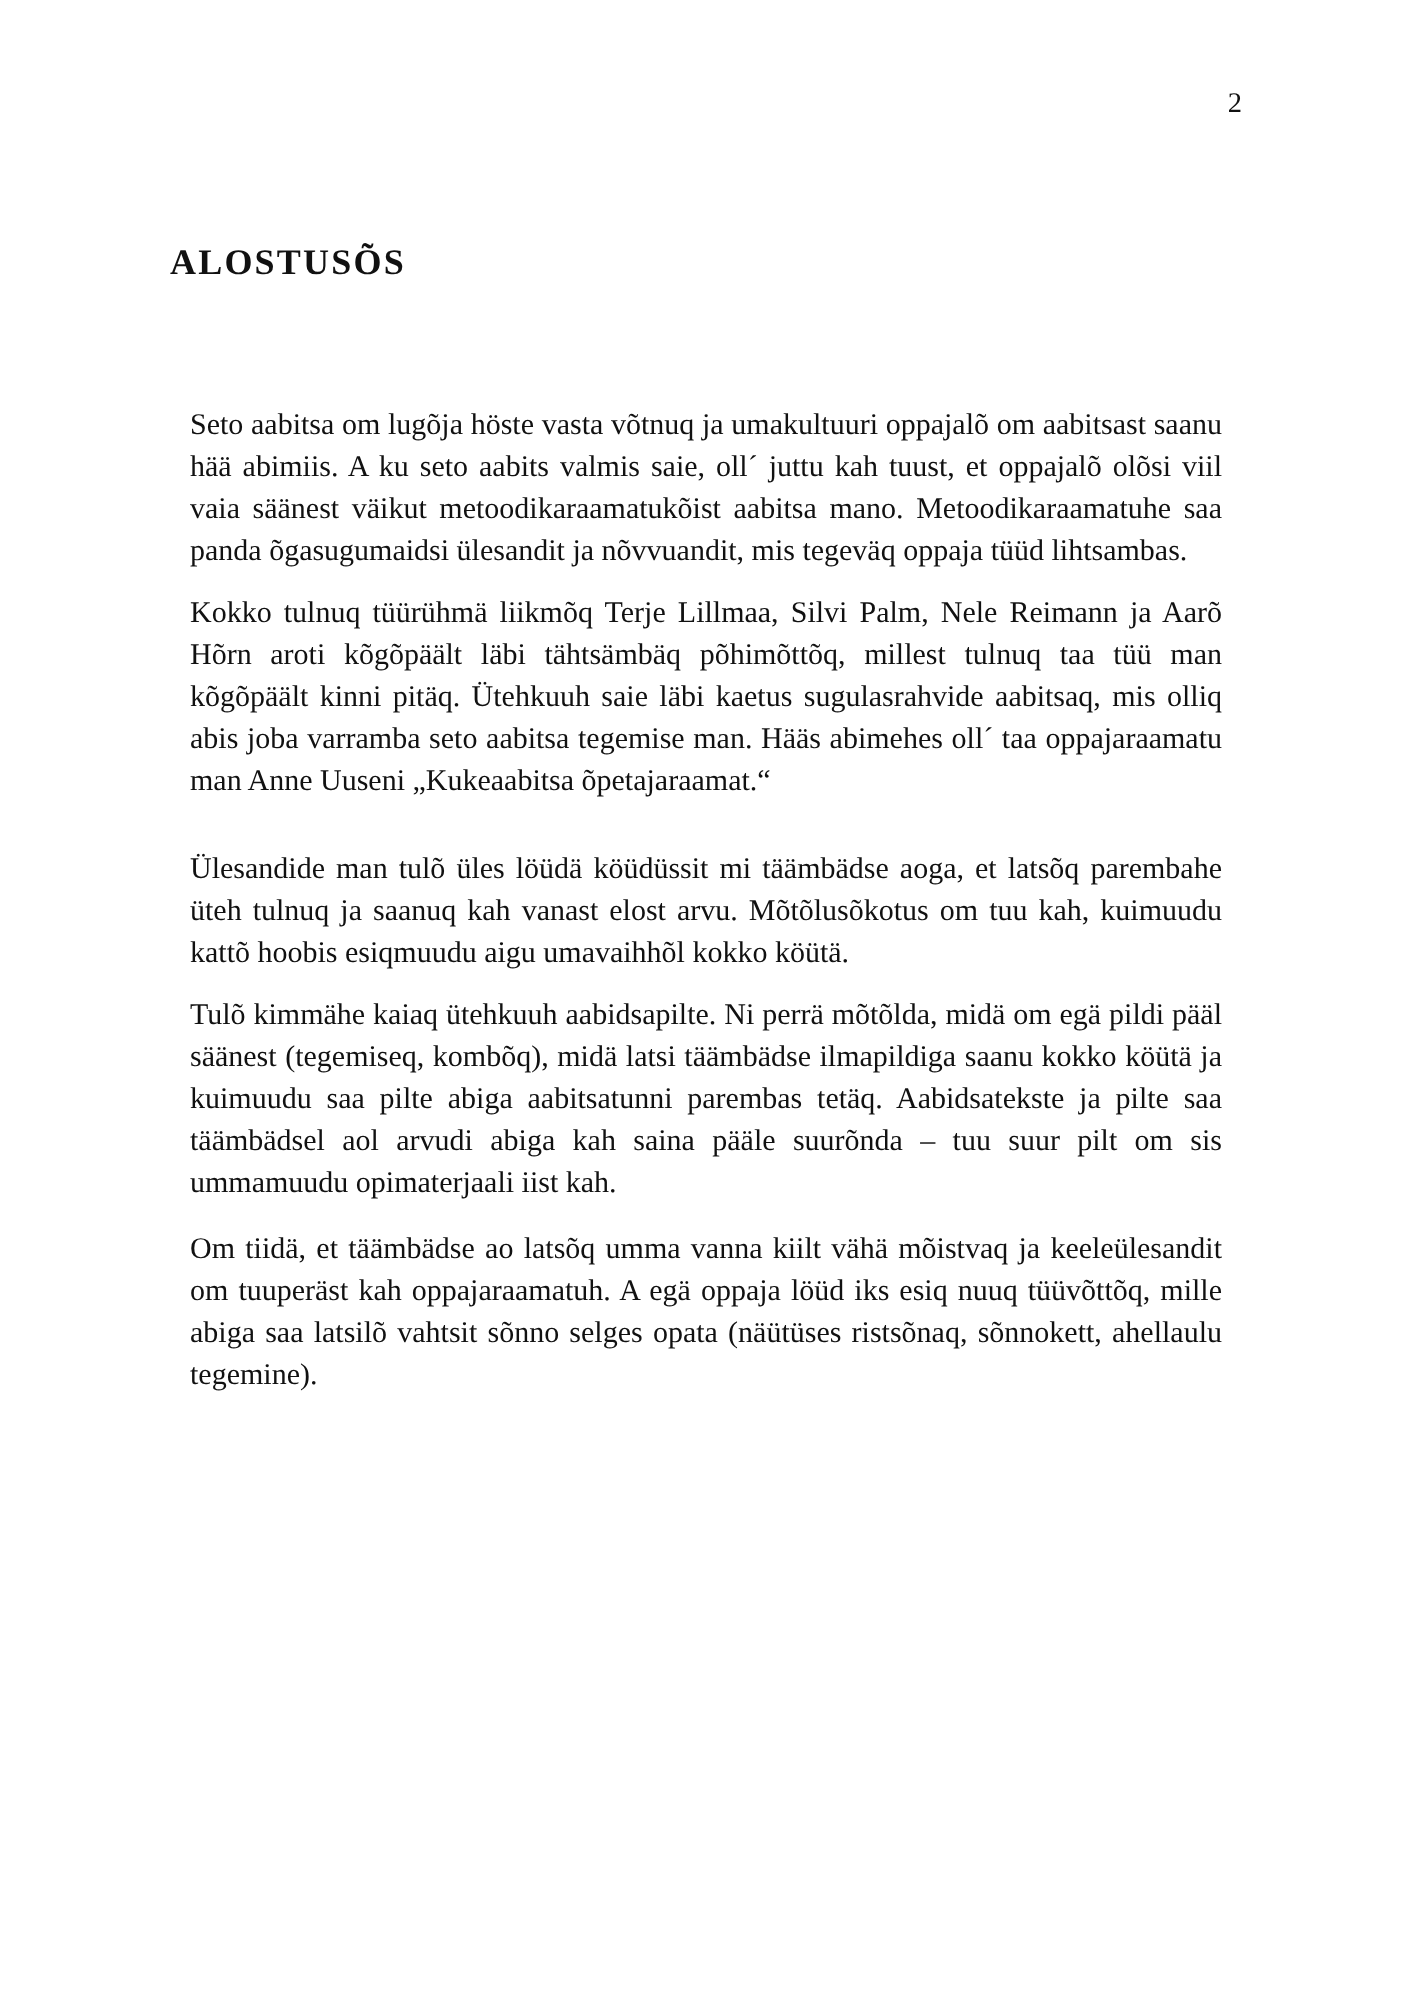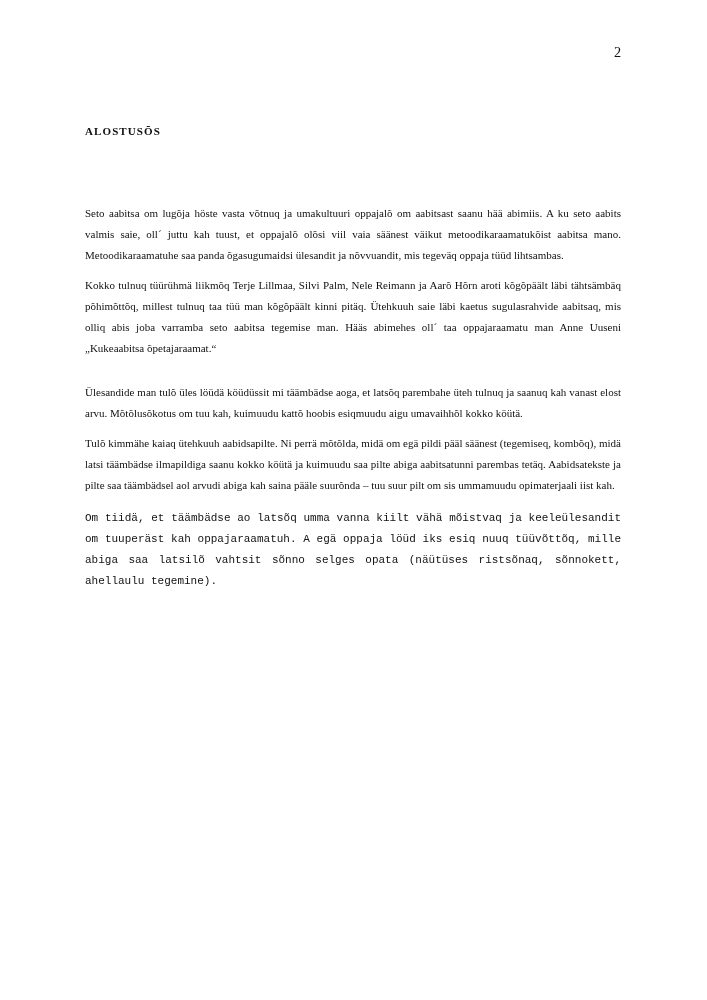--- a/index.html
+++ b/index.html
@@ -26,36 +26,36 @@
     line-height: 16px;
   }
   .content {
     position: absolute;
     top: 121px;
     left: 85px;
     width: 536px;
   }
   h1.heading {
     margin: 0;
-    font-size: 11px;
+    font-size: 18px;
     line-height: 21px;
     font-weight: bold;
     letter-spacing: 1.1px;
   }
   .block p {
-    margin: 0;
-    font-size: 11px;
+    margin: 10px;
+    font-size: 15px;
     line-height: 21px;
     text-align: justify;
   }
   .block-1 { margin-top: 61px; }
   .block-2 { margin-top: 9px; font-family: Liberation Serif, serif; }
   .block-3 { margin-top: 23px; }
   .block-4 { margin-top: 9px; }
-  .block-5 { margin-top: 12px; font-family: Liberation Mono, monospace; }
+  .block-5 { margin-top: 12px; }
 </style>
 </head>
 <body>
 
 <div class="page">
   <div class="page-number">2</div>
   <div class="content">
     <h1 class="heading">ALOSTUSÕS</h1>
     <div>
         <div class="block block-1">

